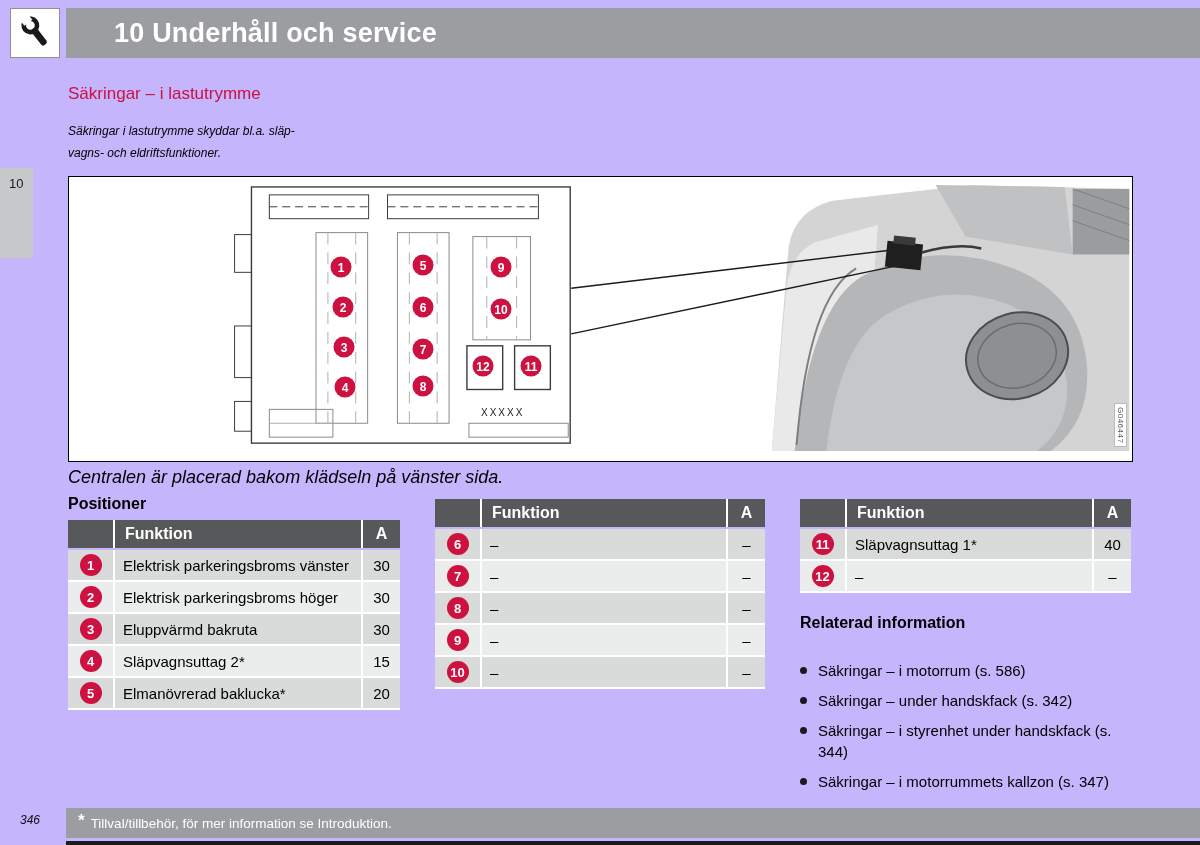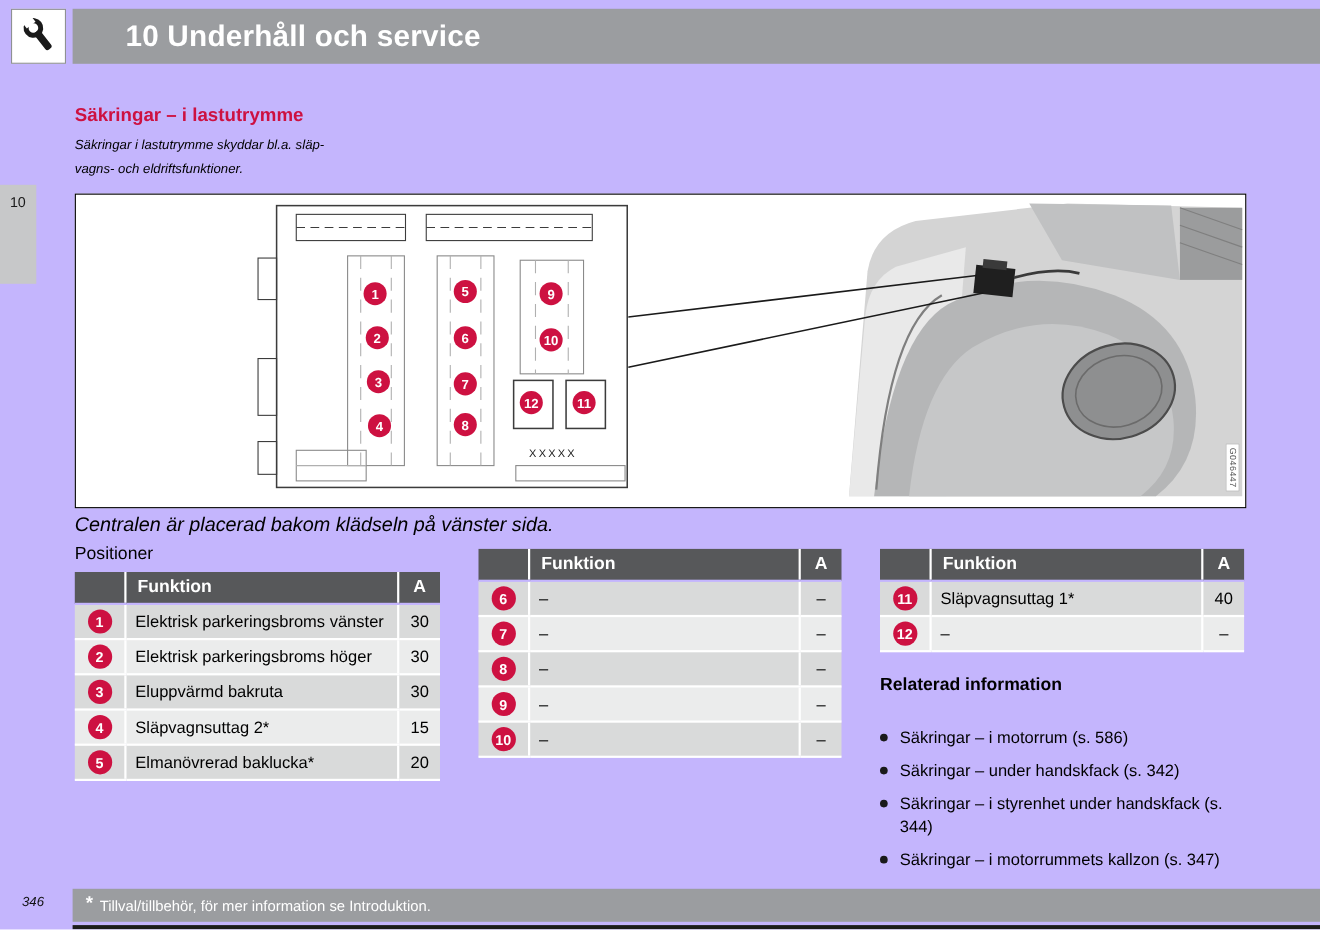--- a/index.html
+++ b/index.html
@@ -10,25 +10,25 @@
   
   .header-bar { position:absolute; left:66px; top:8px; right:0; height:50px;
                 background:var(--header_gray,#9b9da0); display:flex; align-items:center; padding-left:48px; }
   .header-bar h1 { color:#fff; font-size:27px; font-weight:bold; letter-spacing:.2px; }
   .tool-icon-box { position:absolute; left:10px; top:8px; width:50px; height:50px; background:#fff;
                    border:1px solid #8f9193; display:flex; align-items:center; justify-content:center; }
   .side-tab { position:absolute; left:0; top:168px; width:33px; height:90px;
               background:var(--side_tab_gray,#c7c8c9); font-size:13px; padding:8px 0 0 9px; color:#1a1a1a; }
 
   
-  .section-heading { position:absolute; left:68px; top:95px; color:var(--accent_red,#cd1141);
-                     font-size:17px; font-weight:bold; }
+  .section-heading { position:absolute; left:68px; top:84px; color:var(--accent_red,#cd1141);
+                     font-size:17px; font-weight:normal; }
   .intro { position:absolute; left:68px; top:120px; font-style:italic; font-size:12px; line-height:22px; }
   .caption { position:absolute; left:68px; top:467px; font-style:italic; font-size:18px; }
-  .positions-heading { position:absolute; left:68px; top:495px; font-size:16px; font-weight:normal; }
+  .positions-heading { position:absolute; left:68px; top:495px; font-size:16px; font-weight:bold; }
 
   
   .illustration { position:absolute; left:68px; top:176px; width:1065px; height:286px;
                   border:1px solid #000; background:#fff; }
   .diagram-svg { position:absolute; inset:0; width:100%; height:100%; }
   .fuse-layer { position:absolute; inset:0; }
   .fuse-dot { position:absolute; width:21px; height:21px; border-radius:50%;
               background:var(--accent_red,#cd1141); color:#fff; font-size:12px; font-weight:bold;
               display:flex; align-items:center; justify-content:center; transform:translate(-50%,-50%); }
   .panel-label { position:absolute; left:412px; top:230px; font-size:10px; letter-spacing:2px; color:#222; }

